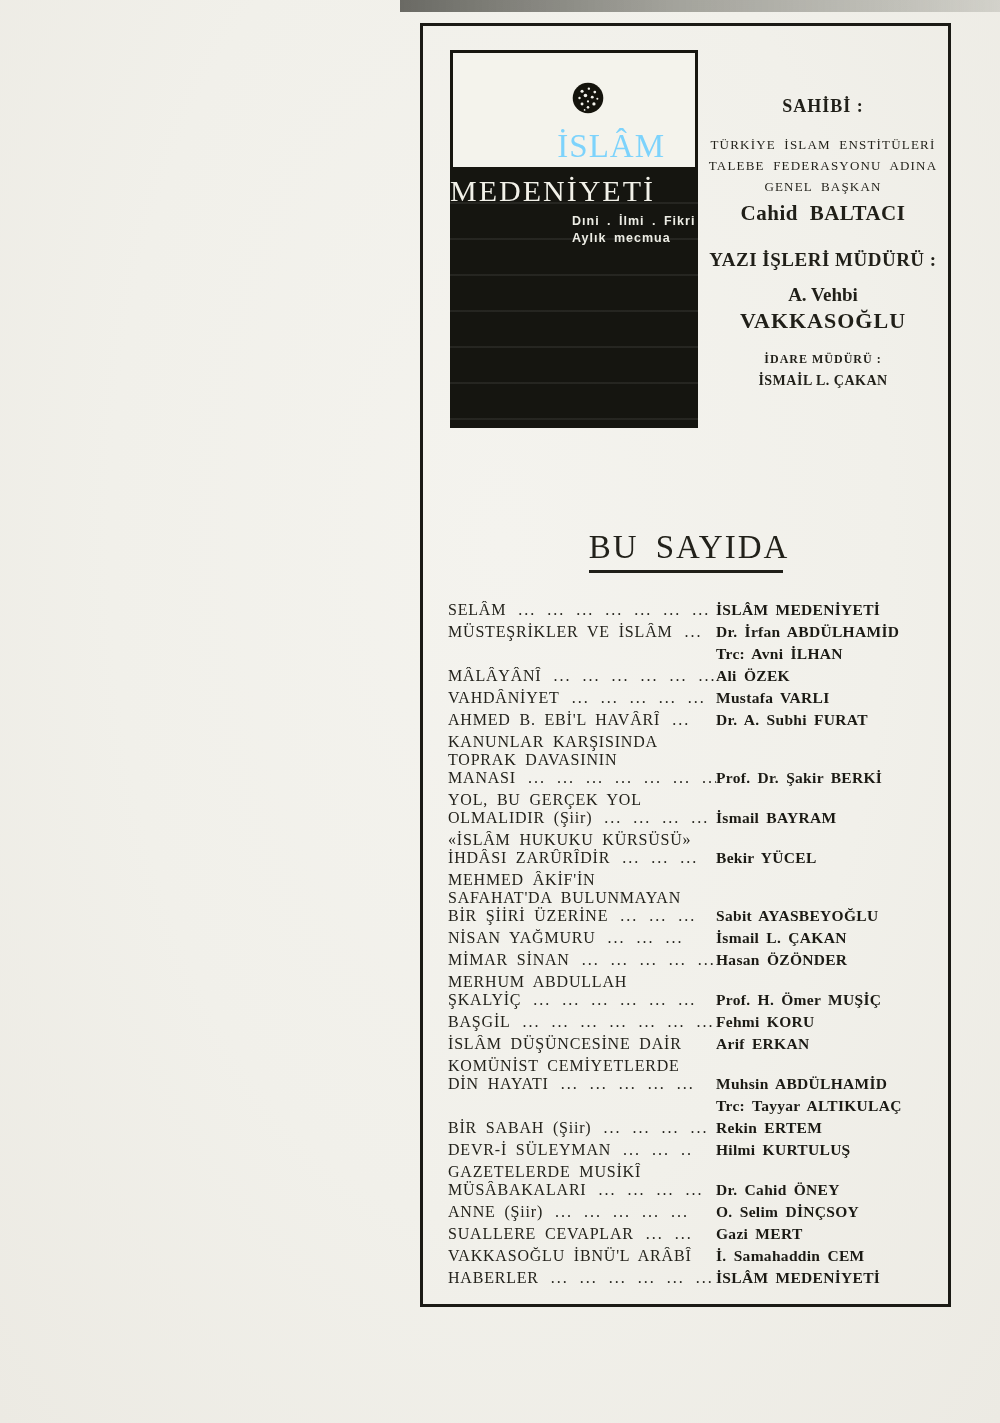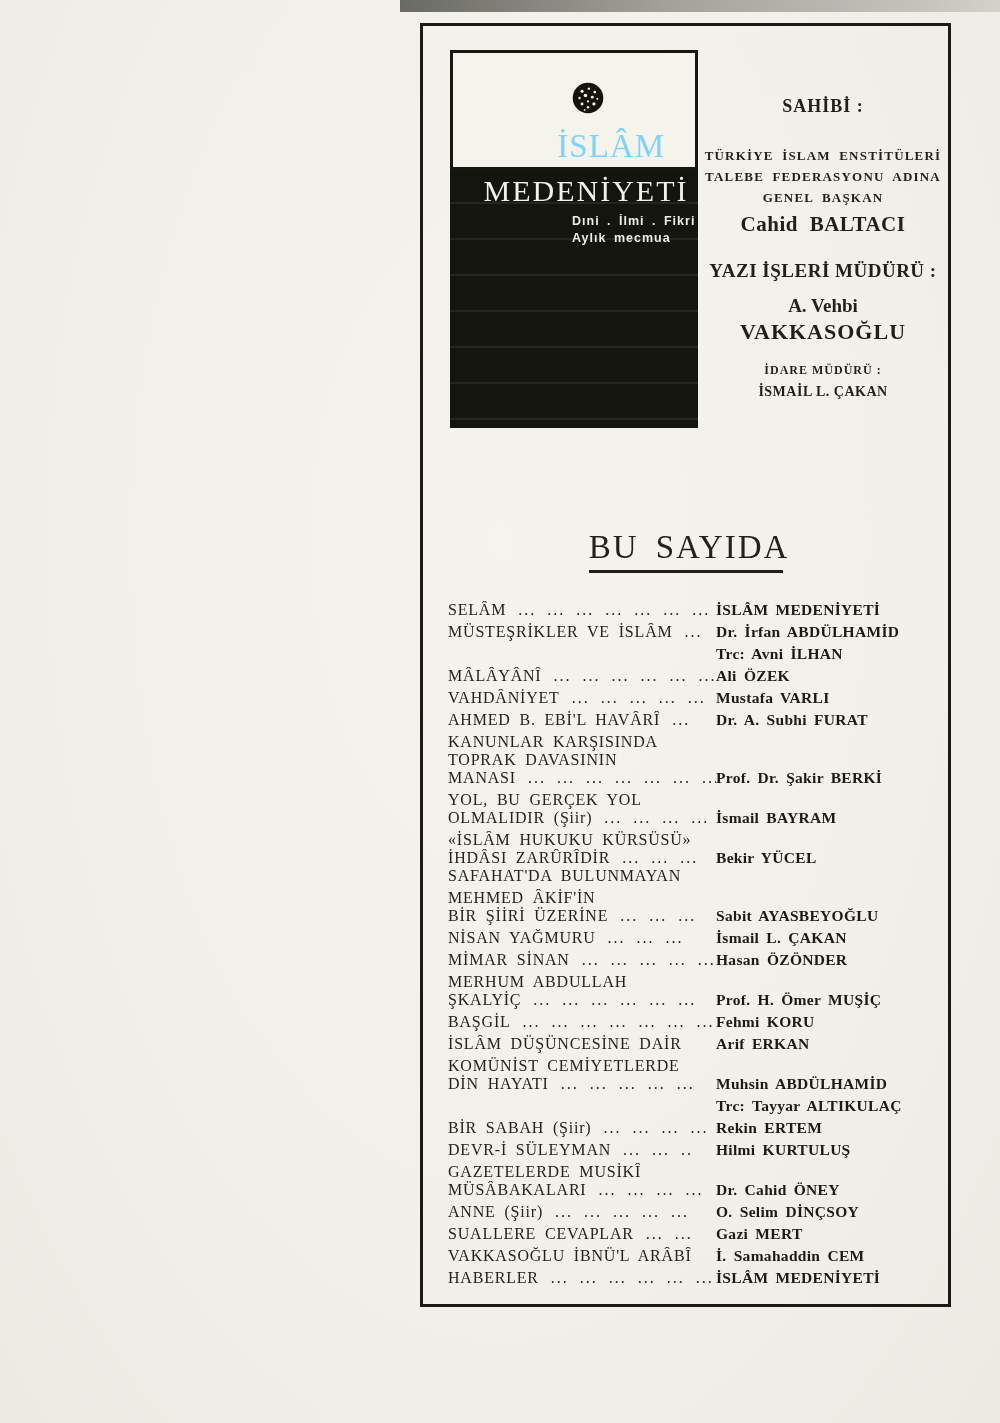--- a/index.html
+++ b/index.html
@@ -31,32 +31,32 @@
   .cover-white {
     position:absolute; left:0; top:0; width:100%; height:120px;
     background:#f4f3ec; border:3px solid #17160f;
   }
   .cover-logo { position:absolute; left:121px; top:31px; width:34px; height:34px; }
   .cover-islam {
     position:absolute; top:78px; right:33px;
     font-size:33px; line-height:1.1; letter-spacing:1px; color:#7dd3fc; white-space:nowrap;
   }
   .cover-medeniyeti {
-    position:absolute; top:124px; left:0; width:100%; text-align:center;
-    font-size:30px; line-height:1.1; letter-spacing:2px; color:#f2f1e9; white-space:nowrap;padding-left:24px;
+    position:absolute; top:124px; left:0; width:100%; text-align:left;
+    font-size:30px; line-height:1.1; letter-spacing:2px; color:#f2f1e9; white-space:nowrap;
   }
   .cover-sub { position:absolute; left:122px; color:#ededE5;
     font-family:"Liberation Sans","DejaVu Sans",sans-serif;
     font-weight:700; font-size:12.5px; letter-spacing:1px; word-spacing:3px; white-space:nowrap; }
   .cover-sub1 { top:164px; }
   .cover-sub2 { top:181px; }
   
   .masthead { position:absolute; left:697px; top:96px; width:252px; text-align:center; color:#201f18; }
   .m-owner-label   { font-size:18px; font-weight:700; letter-spacing:1px; }
-  .m-org           { margin-top:28px; font-size:13px; font-weight:700; letter-spacing:1.2px; line-height:21px; word-spacing:4px; }
+  .m-org           { margin-top:17px; font-size:13px; font-weight:400; letter-spacing:1.2px; line-height:21px; word-spacing:4px; }
   .m-owner-name    { margin-top:4px; font-size:21px; font-weight:700; letter-spacing:.5px; word-spacing:6px; }
   .m-editor-label  { margin-top:23px; font-size:19px; font-weight:700; letter-spacing:.5px; }
   .m-editor-name1  { margin-top:13px; font-size:19px; font-weight:700; }
   .m-editor-name2  { margin-top:2px;  font-size:22px; font-weight:700; letter-spacing:1px; }
   .m-director-label{ margin-top:18px; font-size:12px; font-weight:700; letter-spacing:1px; }
   .m-director-name { margin-top:6px;  font-size:14px; font-weight:700; letter-spacing:.5px; }
   
   .bu-sayida { position:absolute; left:420px; top:529px; width:531px; text-align:center; }
   .bu-sayida-text { font-size:33px; letter-spacing:2px; word-spacing:7px; color:#22211a;margin-left:7px; }
   .bu-sayida-rule { width:194px; height:3px; background:#201f18; margin:4px auto 0; }
@@ -225,31 +225,31 @@
     </div>
 
     <div class="toc-row cont">
       <span class="toc-left">
         <span class="toc-title">İHDÂSI ZARÛRÎDİR</span>
         <span class="toc-dots">... ... ...</span>
       </span>
       <span class="toc-author">Bekir YÜCEL</span>
     </div>
 
+    <div class="toc-row">
+      <span class="toc-left">
+        <span class="toc-title">MEHMED ÂKİF'İN</span>
+        <span class="toc-dots"></span>
+      </span>
+      <span class="toc-author"></span>
+    </div>
+
     <div class="toc-row cont">
       <span class="toc-left">
         <span class="toc-title">SAFAHAT'DA BULUNMAYAN</span>
-        <span class="toc-dots"></span>
-      </span>
-      <span class="toc-author"></span>
-    </div>
-
-    <div class="toc-row">
-      <span class="toc-left">
-        <span class="toc-title">MEHMED ÂKİF'İN</span>
         <span class="toc-dots"></span>
       </span>
       <span class="toc-author"></span>
     </div>
 
     <div class="toc-row cont">
       <span class="toc-left">
         <span class="toc-title">BİR ŞİİRİ ÜZERİNE</span>
         <span class="toc-dots">... ... ...</span>
       </span>

